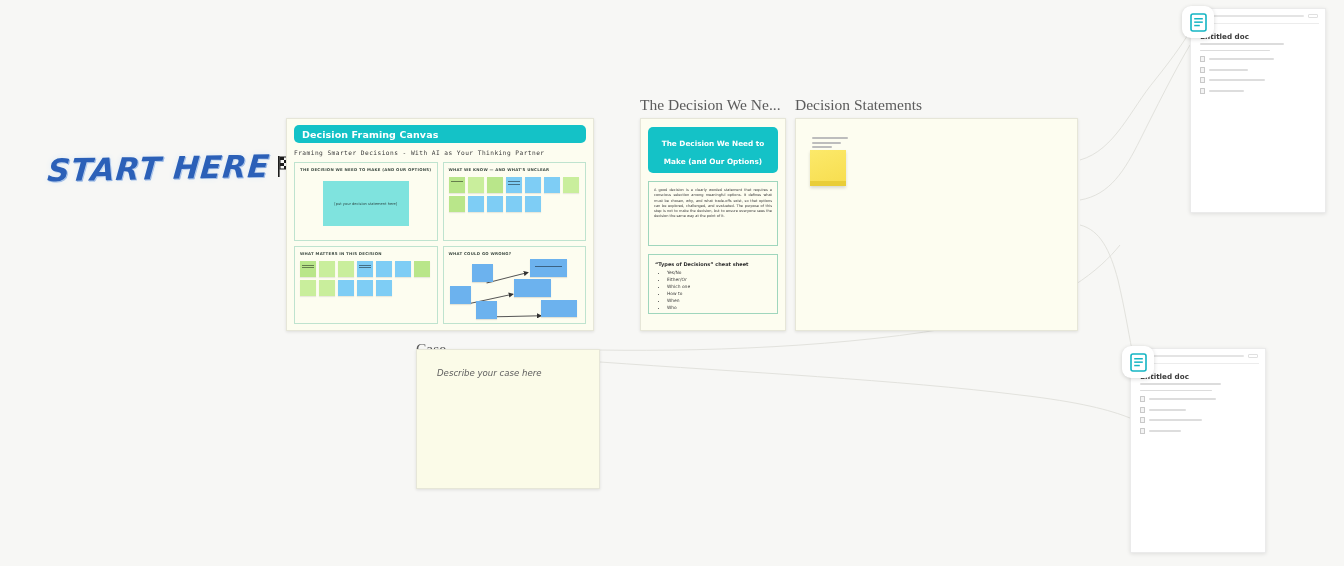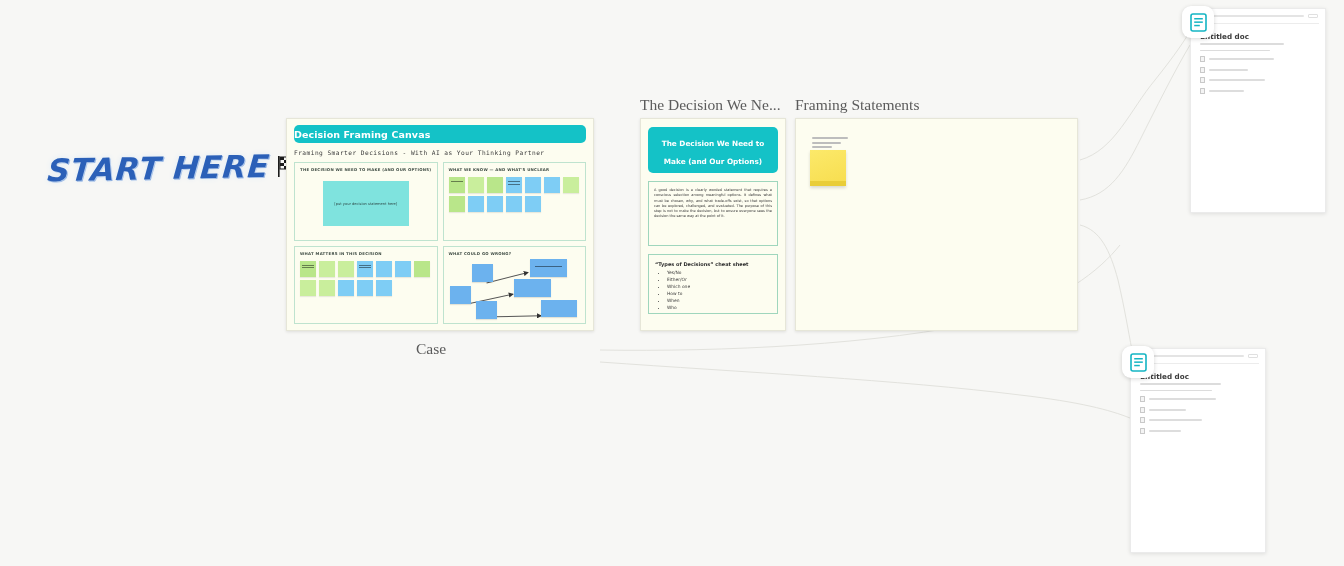--- a/index.html
+++ b/index.html
@@ -55,20 +55,21 @@
     background: #fdfdf0;
     border: 1px solid #e6e6d8;
     box-shadow: 0 1px 3px rgba(0,0,0,0.10);
     padding: 6px 7px;
   }
   .dfc-header {
     background: #14c2c7;
     border-radius: 5px;
     height: 18px;
     display: flex; align-items: center;
+    padding-left: 8px;
   }
   .dfc-header-text {
     color: #ffffff;
     font-size: 9.5px;
     font-weight: 700;
     letter-spacing: 0.1px;
     font-family: "DejaVu Sans", sans-serif;
   }
   .dfc-sub {
     margin-top: 6px;
@@ -435,31 +436,34 @@
         <li>Yes/No</li>
         <li>Either/Or</li>
         <li>Which one</li>
         <li>How to</li>
         <li>When</li>
         <li>Who</li>
       </ul>
     </div>
   </div>
 
-  <div class="frame-title" style="left:795px;top:96px">Framing Statements</div>
+  <div class="frame-title" style="left:795px;top:96px">Decision Statements</div>
   <div class="statements">
     <div class="st-lines">
         <i></i>
         <i></i>
         <i></i>
       </div>
     <div class="sticky-yellow"></div>
   </div>
 
   <div class="frame-title" style="left:416px;top:340px">Case</div>
+  <div class="case-card">
+    <div class="case-placeholder">Describe your case here</div>
+  </div>
 
   <div class="doc-widget" style="left:1190px;top:8px;width:136px;height:205px">
     <div class="doc-page" style="width:136px;height:205px">
       <div class="doc-toolbar">
         <div class="doc-toolbar-bar"></div>
         <div class="doc-toolbar-btn"></div>
       </div>
       <div class="doc-divider"></div>
       <div class="doc-body">
         <div class="doc-title">untitled doc</div>

